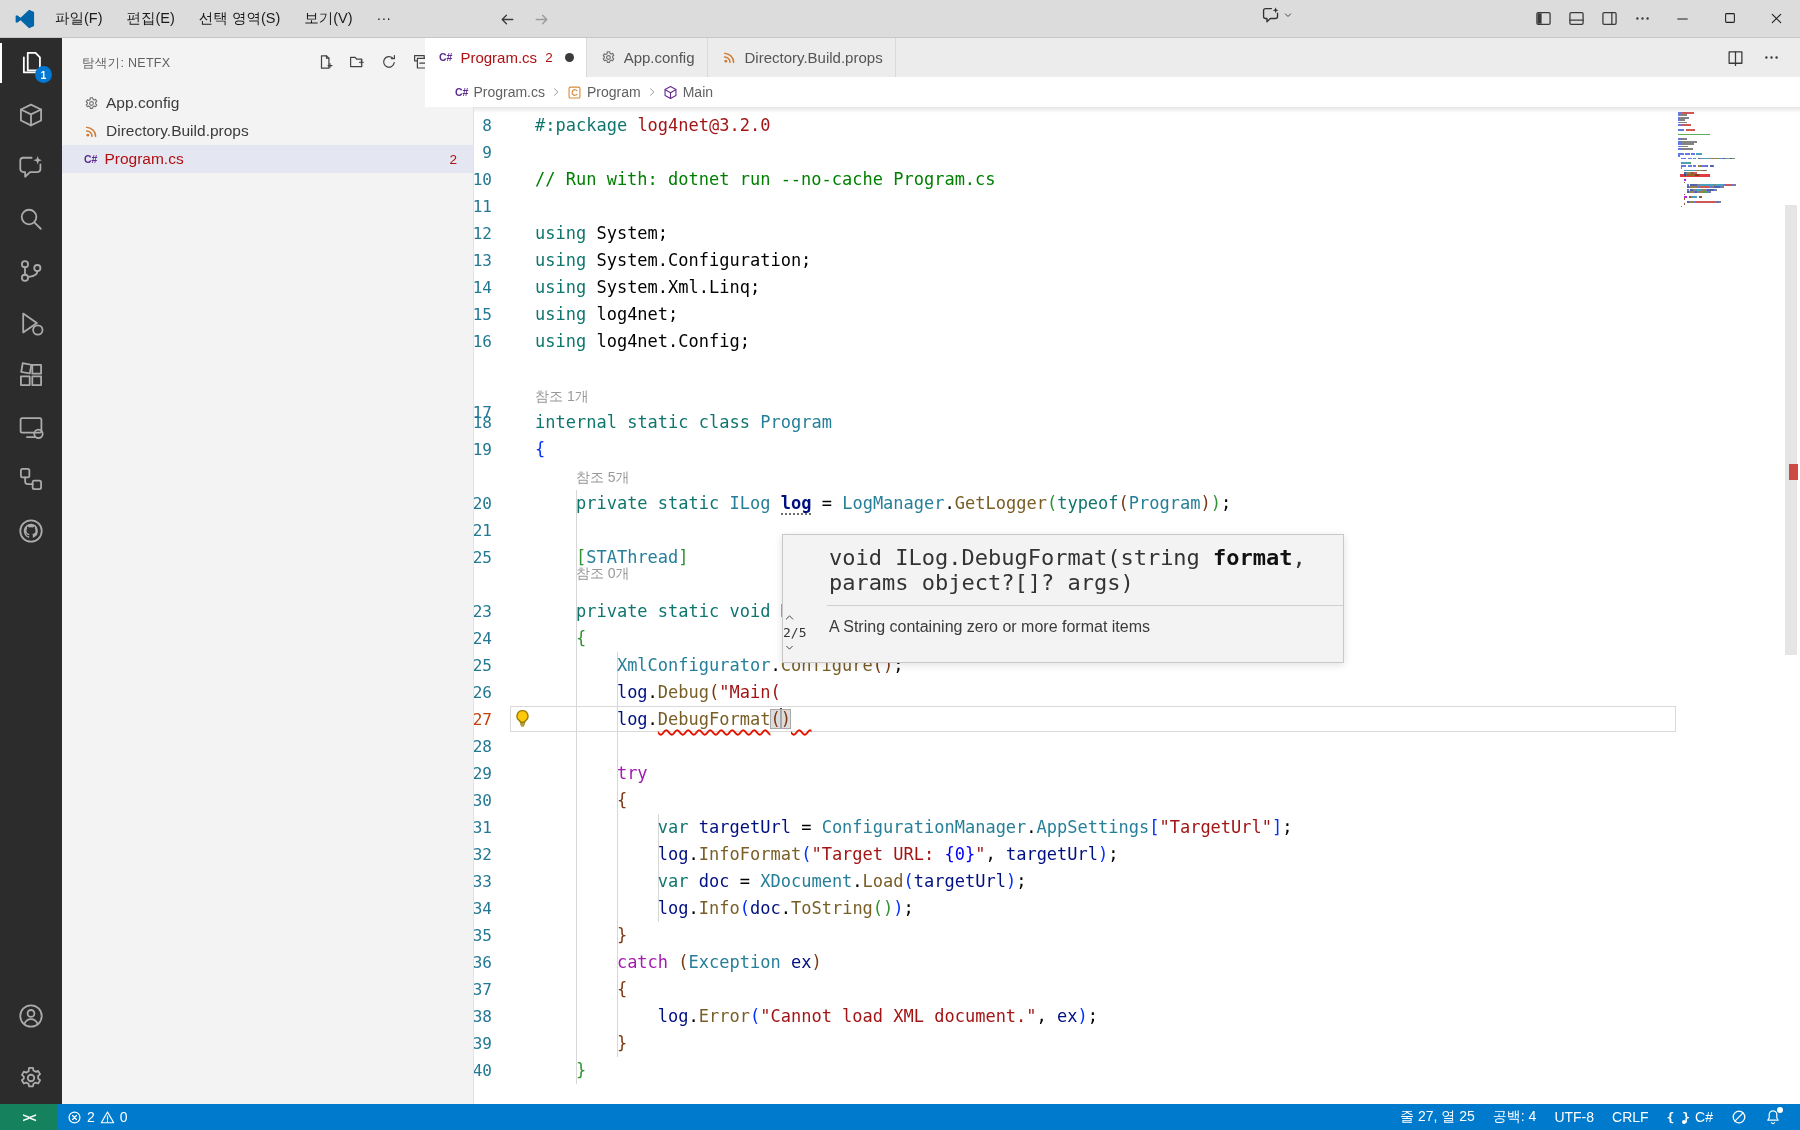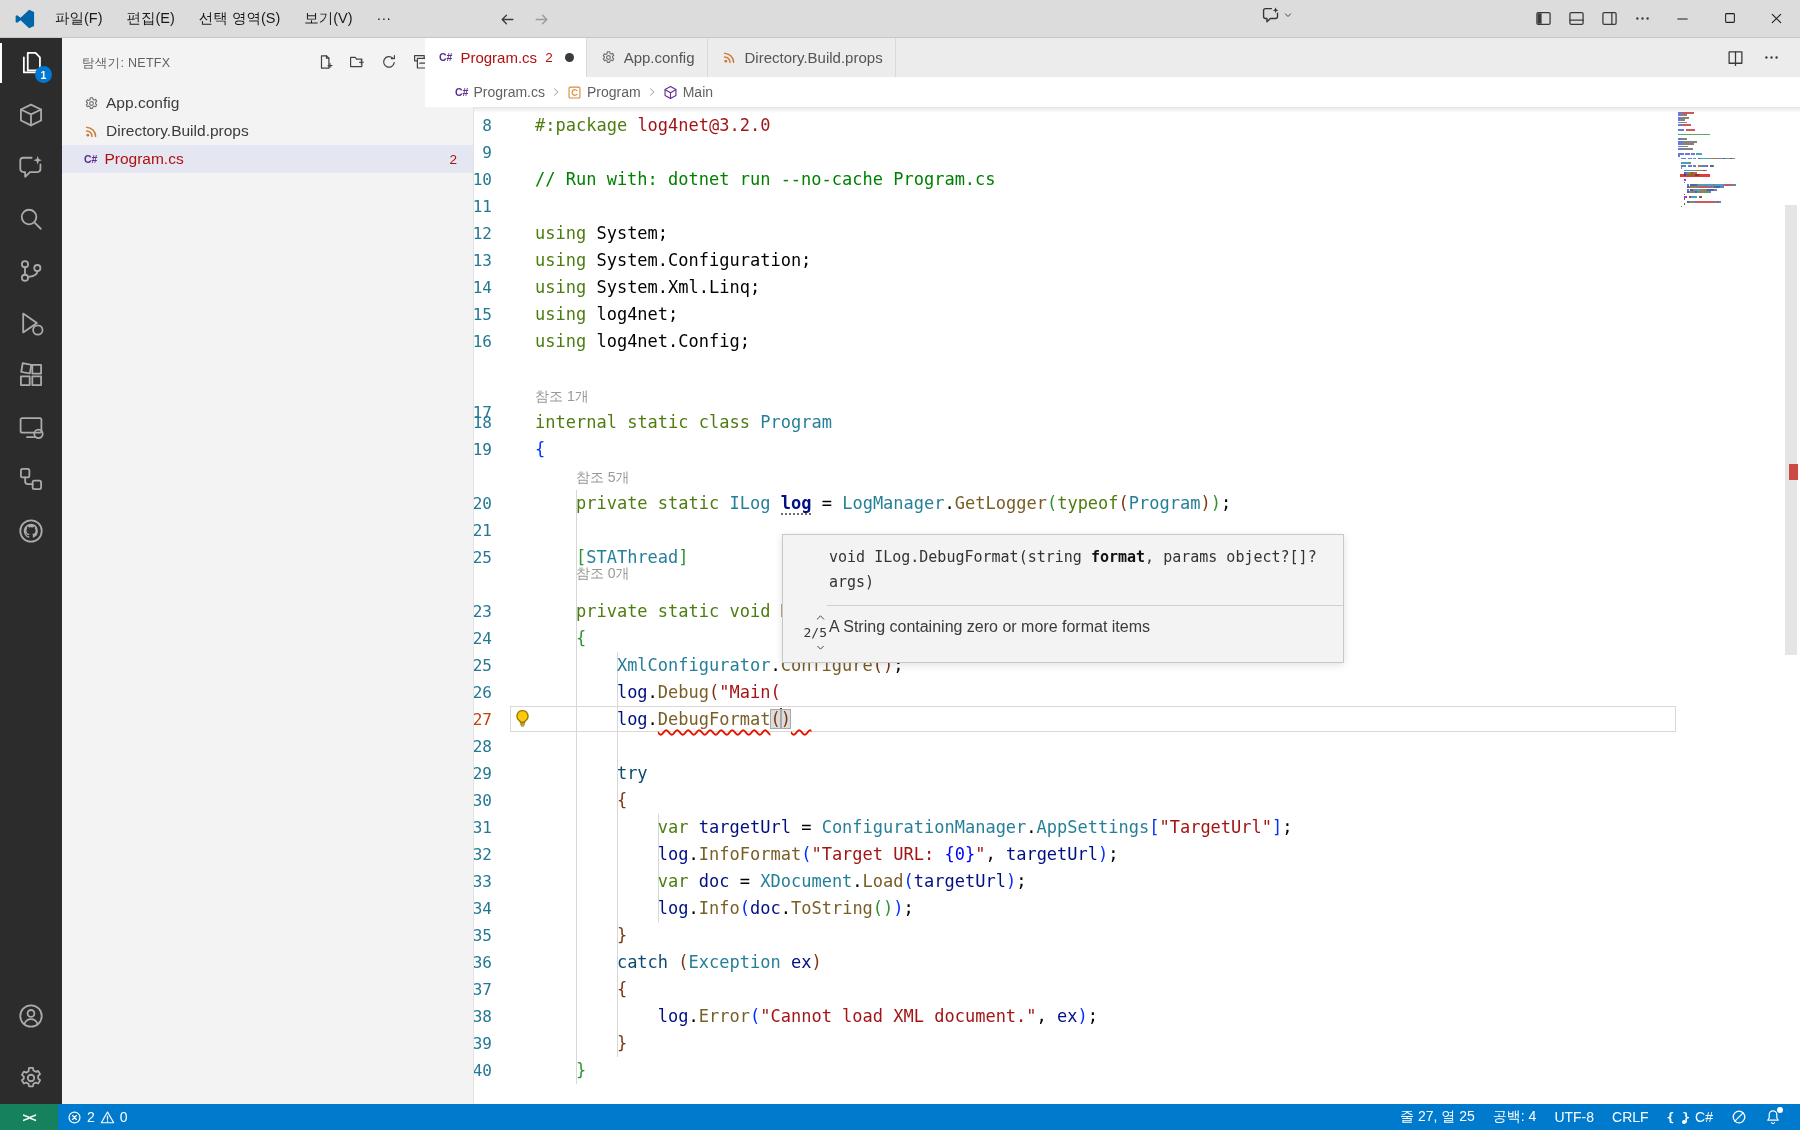--- a/index.html
+++ b/index.html
@@ -58,40 +58,40 @@
   .crow{position:absolute;left:0;width:100%;height:27px;font-family:"DejaVu Sans Mono",monospace;font-size:17px;line-height:27px;white-space:pre;z-index:3;}
   .lnum{position:absolute;left:0;width:67px;text-align:right;color:#237893;font-size:16px;}
   .lnum.cur{color:#c2410c;font-weight:400;}
   .ltext{position:absolute;left:110px;top:0;}
   .lens{position:absolute;top:3px;font-family:"Liberation Sans",sans-serif;font-size:14px;color:#999;line-height:22px;}
   .guide{position:absolute;width:1px;background:#d7d7d7;z-index:1;}
   .curline{position:absolute;left:85px;width:1166px;height:26px;border:1px solid #d9d9d9;box-sizing:border-box;z-index:2;}
   .bulb{position:absolute;z-index:4;}
   .cursor{display:inline-block;width:2px;height:21px;background:#424242;vertical-align:middle;margin:0 -1px 3px -1px;}
 
-  .tk-k{color:#4d7c0f}.tk-c{color:#0c4a6e}.tk-t{color:#267f99}.tk-m{color:#795e26}
+  .tk-k{color:#0f766e}.tk-c{color:#a21caf}.tk-t{color:#267f99}.tk-m{color:#795e26}
   .tk-s{color:#a31515}.tk-cm{color:#008000}.tk-v{color:#001080}.tk-p{color:#000}
   .tk-b1{color:#0431fa}.tk-b2{color:#319331}.tk-b3{color:#7b3814}.tk-f{color:#0000ff}
   .tk-vu{color:#001080;font-weight:700;border-bottom:2px dotted #6d6d6d;}
   .tk-ms{color:#795e26;text-decoration:underline wavy #e51400 1.5px;text-underline-offset:4px;}
   .tk-sq{text-decoration:underline wavy #e51400 1.5px;text-underline-offset:4px;}
   .tk-bh{color:#7b3814;background:#dcdcdc;outline:1px solid #a8a8a8;outline-offset:-1px;}
 
   .minimap{position:absolute;left:1251px;top:5px;width:80px;height:110px;z-index:6;}
   .mm-seg{position:absolute;height:1.8px;opacity:.85;}
   .mm-err{position:absolute;background:#e5393d;}
   .ovr-thumb{position:absolute;left:1360px;top:98px;width:12px;height:450px;background:rgba(0,0,0,.10);z-index:6;}
   .ovr-err{position:absolute;left:1364px;top:357px;width:9px;height:16px;background:#cb4a44;z-index:7;}
 
   
   .pop{position:absolute;left:782px;top:534px;width:560px;background:#f3f3f3;border:1px solid #c8c8c8;z-index:50;display:flex;box-shadow:0 2px 8px rgba(0,0,0,.12);}
-  .pop-rail{width:44px;display:flex;flex-direction:column;justify-content:flex-end;align-items:flex-end;gap:1px;padding-bottom:8px;color:#424242;}
+  .pop-rail{width:44px;display:flex;flex-direction:column;justify-content:flex-end;align-items:flex-start;gap:1px;padding-bottom:8px;color:#424242;}
   .pop-counter{font-size:13px;color: #333;font-family:"DejaVu Sans Mono",monospace;}
   .pop-body{flex:1;min-width:0;}
-  .pop-sig{font-family:"DejaVu Sans Mono",monospace;font-size:15px;line-height:25px;color:#333;padding:10px 12px 10px 2px;border-bottom:1px solid #cfcfcf;white-space:normal;word-break:break-word;}
+  .pop-sig{font-family:"DejaVu Sans Mono",monospace;font-size:22px;line-height:25px;color:#333;padding:10px 12px 10px 2px;border-bottom:1px solid #cfcfcf;white-space:normal;word-break:break-word;}
   .pop-sig b{color:#111;}
   .pop-docs{padding:9px 12px 12px 2px;font-size:16px;color:#3b3b3b;line-height:24px;}
   .pop-param{margin-bottom:11px;}
 
   
   .statusbar{position:absolute;left:0;top:1104px;width:1800px;height:26px;background:#007acc;color:#fff;display:flex;align-items:center;font-size:14px;z-index:70;}
   .sb-remote{width:58px;height:26px;background:#16825d;display:flex;align-items:center;justify-content:center;font-weight:700;font-size:13px;letter-spacing:-1px;}
   .sb-item{display:flex;align-items:center;gap:5px;padding:0 9px;height:26px;}
   .sb-right{margin-left:auto;display:flex;align-items:center;padding-right:10px;}
   .braces-ic{font-family:"DejaVu Sans Mono",monospace;font-size:13px;font-weight:700;position:relative;}

